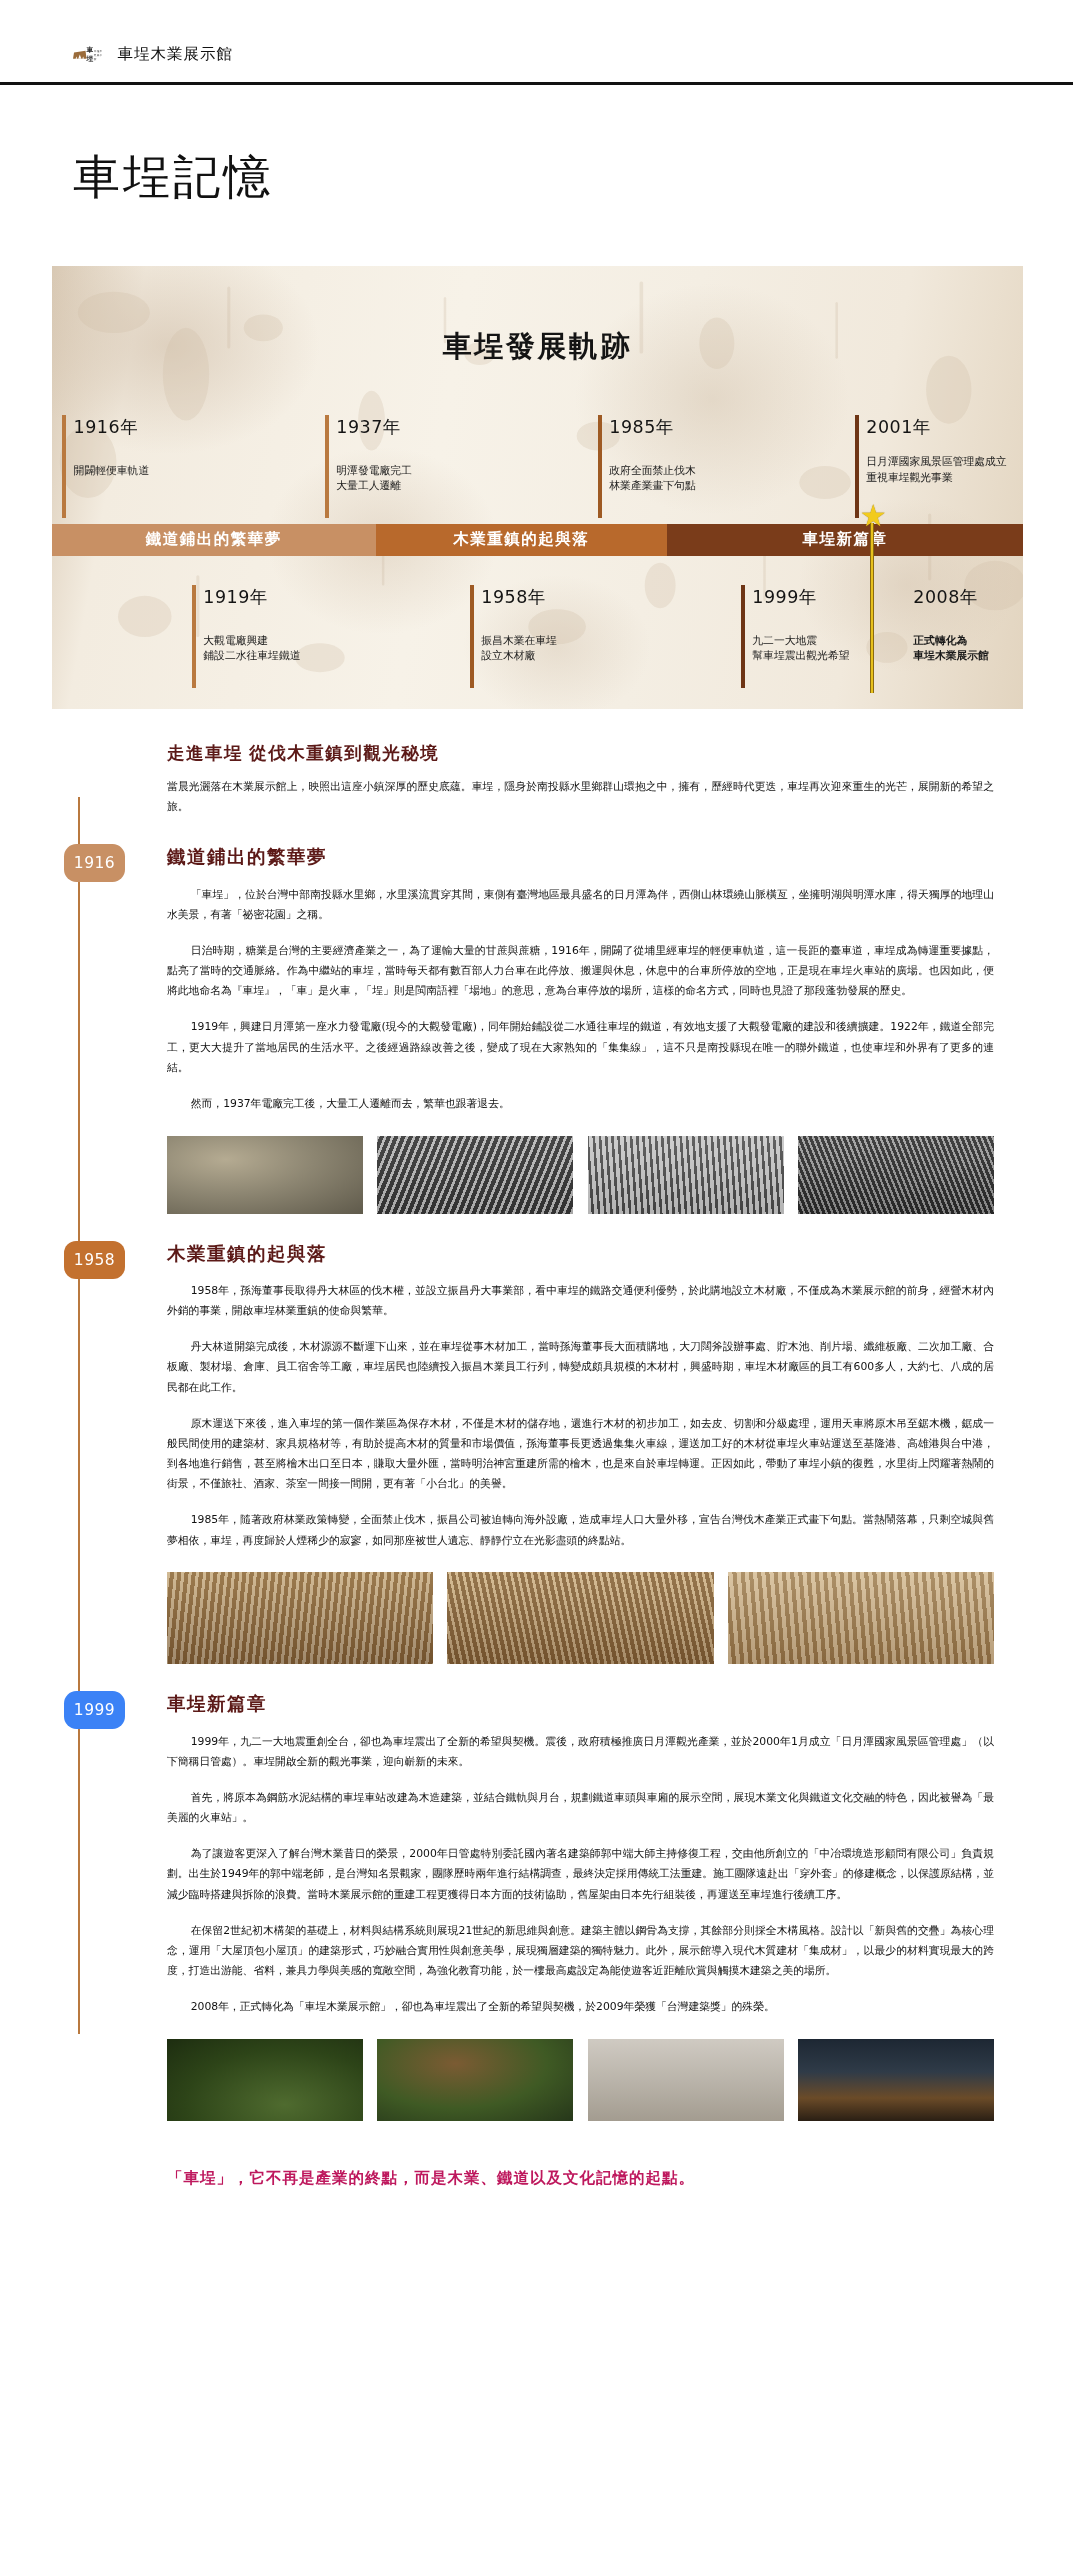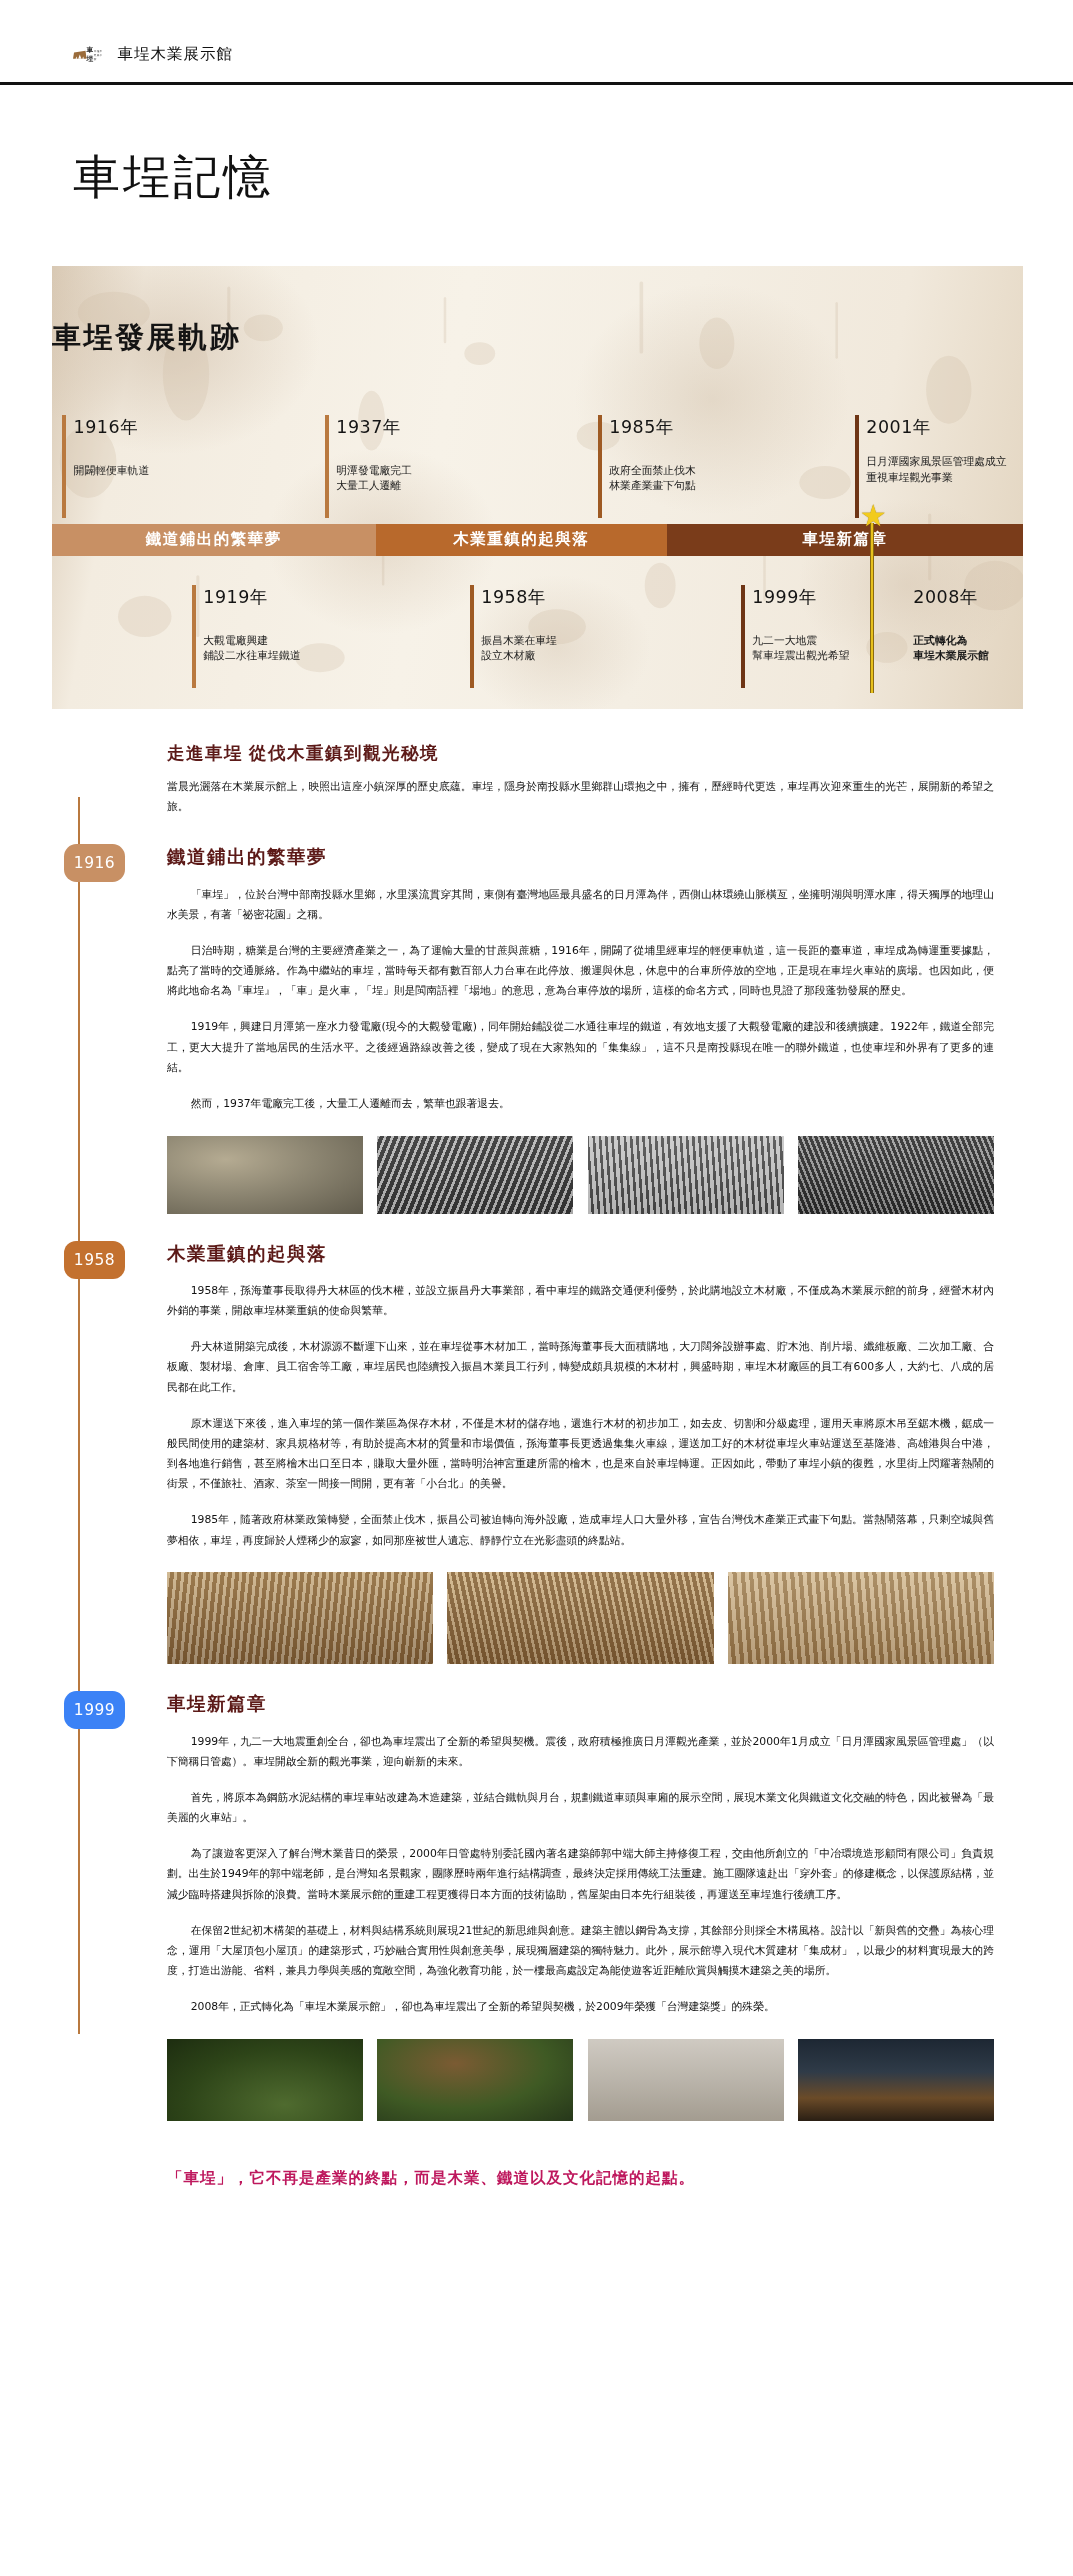--- a/index.html
+++ b/index.html
@@ -65,21 +65,22 @@
       radial-gradient(ellipse 155px 124px at 88% 72%, rgba(208,190,168,.42), rgba(208,190,168,0) 70%),
       radial-gradient(ellipse 134px 103px at 52% 86%, rgba(206,188,166,.35), rgba(206,188,166,0) 70%),
       linear-gradient(100deg, #d8c8b3 0%, #f3ece0 9%, #f7f2e8 40%, #f4eee3 62%, #f1e9dc 82%, #e2d4bf 100%);
     overflow: hidden;
   }
   .info-texture {
     position:absolute; inset:0; pointer-events:none; opacity:.55;
   }
   .info-title {
     position: absolute;
-    top: 52px; left: 0; right: 0;
+    top: 61px; left: 0; right: 0;
+    text-align: center;
     font-size: 29px;
     letter-spacing: 2.6px;
     color: #141414;
     font-weight: 700;
     font-family:"DejaVu Sans","Liberation Sans", sans-serif;
   }
 
   
   .tl-row-top { position:absolute; top:149px; left:0; width:100%; height:103px; }
   .tl-row-bot { position:absolute; top:319px; left:0; width:100%; height:103px; }
@@ -145,21 +146,21 @@
     left: 78px; top: 56px; bottom: 155px;
     width: 2.1px;
     background: #b9793f;
   }
   .art-head {
     margin: 0 0 0 167px;
     font-size: 17.5px;
     font-weight: 700;
     color: #5c1a18;
     letter-spacing: 1.5px;
-    font-family:Liberation Serif, serif;
+    font-family:Liberation Sans, sans-serif;
   }
   .art-lede {
     margin: 12.4px 0 0 167px;
     width: 827px;
     font-size: 10.8px;
     line-height: 1.86;
     text-align: justify;
     text-indent: 0;
     color:#111;
     font-family:"DejaVu Sans","Liberation Sans", sans-serif;

